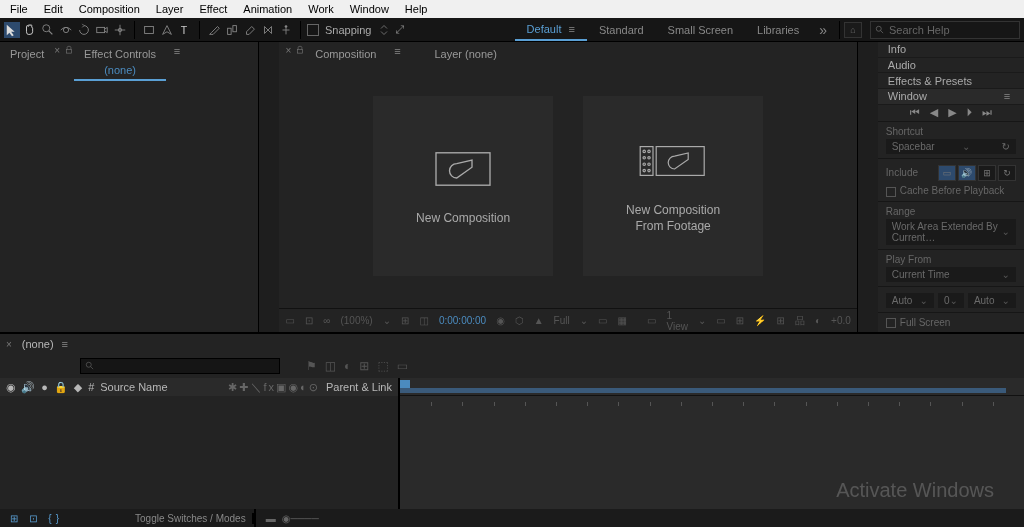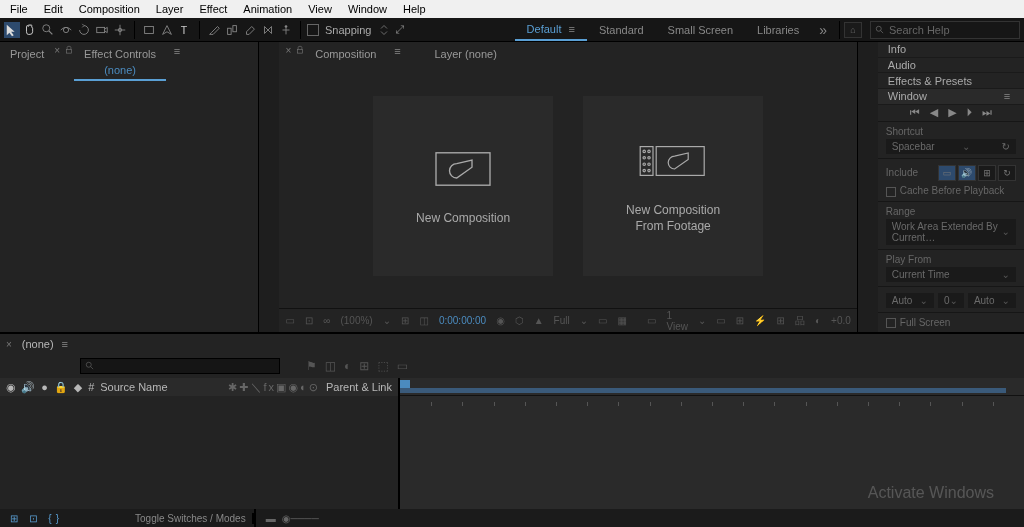--- a/index.html
+++ b/index.html
@@ -53,36 +53,36 @@
 .tl-playhead { position: absolute; left: 0; top: 2px; width: 10px; height: 8px; background: #4b8bbf; }
 .tl-workarea { position: absolute; left: 0; right: 18px; top: 10px; height: 5px; background: #3a5a7a; }
 .tl-tracks { flex: 1; display: flex; }
 .tl-tracks-left { width: 400px; background: #232323; border-right: 2px solid #000; }
 .tl-tracks-right { flex: 1; background: #2a2a2a; }
 .tl-footer { height: 18px; display: flex; align-items: center; background: #1b1b1b; color: #4b8bbf; font-size: 10px; }
 .tl-footer-left { width: 400px; display: flex; align-items: center; justify-content: center; padding: 0 6px; border-right: 2px solid #000; color: #888; gap: 6px; }
 .tl-footer-icons { padding: 0 10px; color: #5a9fd4; letter-spacing: 4px; }
 .icon-btn { width: 18px; height: 16px; background: #1a1a1a; border: 1px solid #333; display: inline-flex; align-items: center; justify-content: center; font-size: 9px; color: #777; }
 .watermark { position: absolute; right: 30px; bottom: 25px; text-align: left; color: rgba(200,200,200,0.28); pointer-events: none; }
-.watermark .h { font-size: 16px; font-weight: 300; }
+.watermark .h { font-size: 20px; font-weight: 300; }
 .watermark .s { font-size: 11px; }
 .burger-right { margin-left: auto; }
 .tick { width:1px; height:4px; background:#555; position:absolute; bottom:0; }
 </style>
 </head>
 <body>
 
 <div class="menubar">
   <span>File</span>
   <span>Edit</span>
   <span>Composition</span>
   <span>Layer</span>
   <span>Effect</span>
   <span>Animation</span>
-  <span>View</span>
+  <span>Work</span>
   <span>Window</span>
   <span>Help</span>
 </div>
 
 <div class="toolbar">
   <div class="tool sel">
       <svg viewBox="0 0 16 16">
         <path d="M2 2 L2 14 L5 11 L8 15 L10 14 L7 10 L11 10 Z" fill="#ddd"></path>
       </svg>
     </div>

